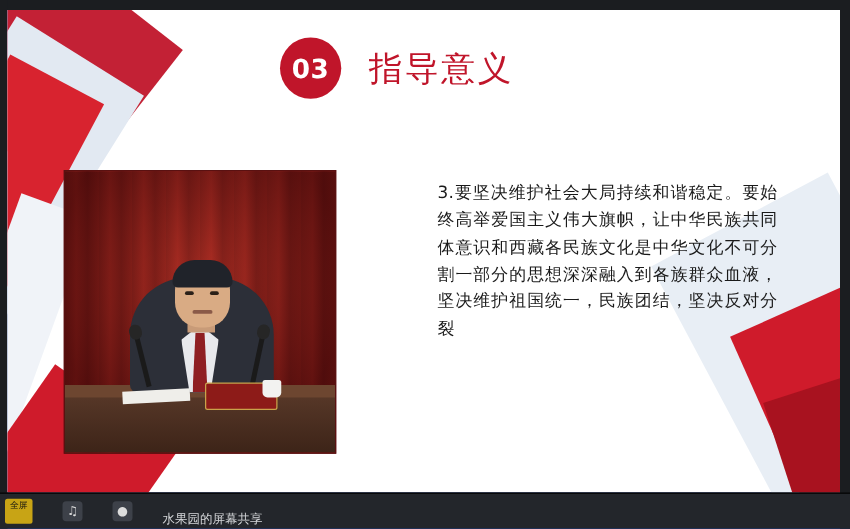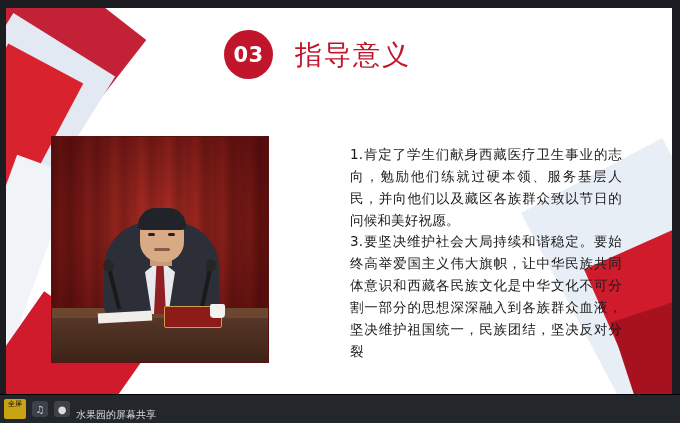--- a/index.html
+++ b/index.html
@@ -350,21 +350,21 @@
   .taskbar {
     position: absolute;
     left: 0;
     bottom: 0;
     width: 680px;
     height: 29px;
     background: #23262b;
     border-top: 1px solid #000;
     display: flex;
     align-items: center;
-    gap: 6px;
+    gap: 24px;
     padding-left: 4px;
     box-sizing: border-box;
   }
   .task-badge {
     width: 22px;
     height: 20px;
     background: #c8a415;
     color: #111;
     font-size: 7px;
     line-height: 9px;
@@ -431,21 +431,20 @@
       <div class="eye-r"></div>
       <div class="mouth"></div>
       <div class="mic-l"></div>
       <div class="mic-r"></div>
       <div class="papers"></div>
       <div class="nameplate"></div>
       <div class="cup"></div>
     </div>
 
     <div class="body-text">
-      <p>1.肯定了学生们献身西藏医疗卫生事业的志向，勉励他们练就过硬本领、服务基层人民，并向他们以及藏区各族群众致以节日的问候和美好祝愿。</p>
       <p>3.要坚决维护社会大局持续和谐稳定。要始终高举爱国主义伟大旗帜，让中华民族共同体意识和西藏各民族文化是中华文化不可分割一部分的思想深深融入到各族群众血液，坚决维护祖国统一，民族团结，坚决反对分裂</p>
     </div>
 
   </div>
 
   <div class="taskbar">
     <div class="task-badge">全屏</div>
     <div class="task-icon">♫</div>
     <div class="task-icon">●</div>
     <div class="task-title">水果园的屏幕共享</div>

